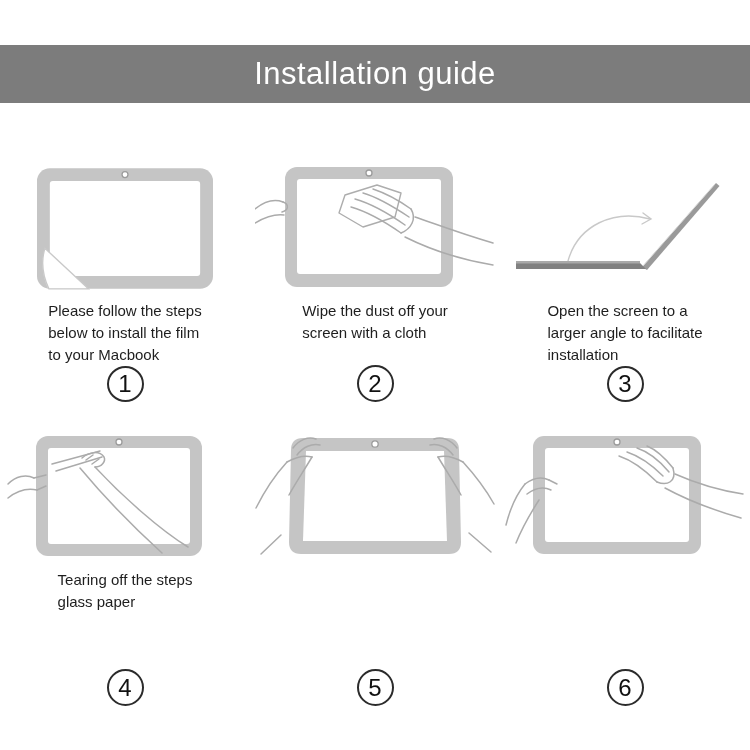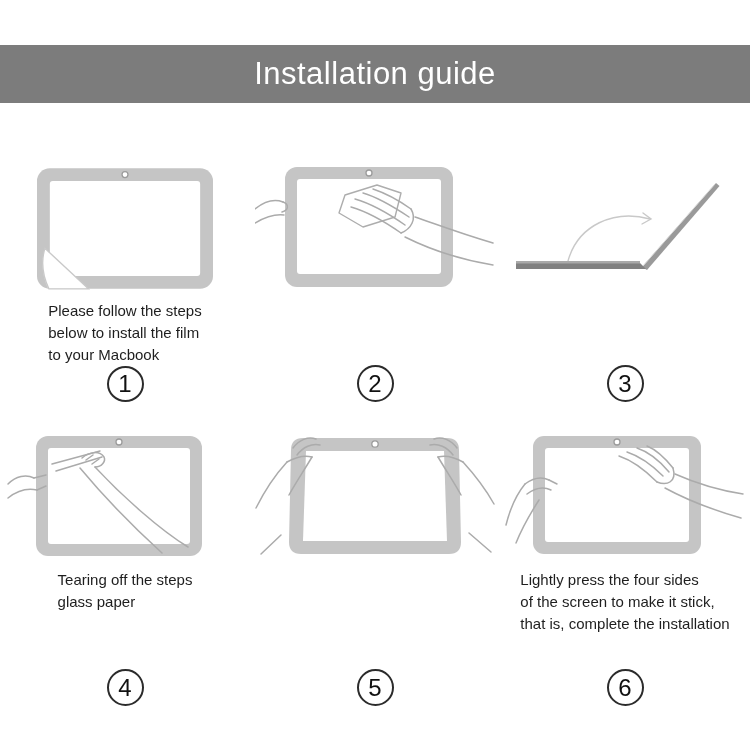--- a/index.html
+++ b/index.html
@@ -94,20 +94,22 @@
             <path d="M160 52 C 178 58 204 68 238 78"></path>
             <path d="M150 72 C 174 84 202 94 238 100"></path>
           </g>
           <g class="lineart">
             <path d="M0 44 C 10 36 20 34 28 37"></path>
             <path d="M28 37 C 34 39 34 45 27 47"></path>
             <path d="M0 58 C 12 51 21 49 29 50"></path>
           </g>
         </svg>
       </div>
+      <div class="caption">Wipe the dust off your
+screen with a cloth</div>
       <div class="badge">
         <span>2</span>
       </div>
     </div>
 
     <div class="step">
       <div class="illus" style="align-items:center;">
         <svg width="230" height="122" viewBox="0 0 230 122">
           <g>
             <path d="M58 98 C 68 62 104 46 140 56" class="lineart-light" stroke="#dcdcdc" stroke-width="1.6"></path>
@@ -116,20 +118,23 @@
           <g>
             <path d="M132 104 L206 20 L209.5 23 L137 107 Z" fill="#9a9a9a"></path>
             <path d="M133 103 L205 21" stroke="#d8d8d8" stroke-width="1"></path>
           </g>
           <g>
             <path d="M6 98 L128 98 L136 106 L6 106 Z" fill="#818181"></path>
             <rect x="6" y="98" width="124" height="2.5" fill="#aaaaaa"></rect>
           </g>
         </svg>
       </div>
+      <div class="caption">Open the screen to a
+larger angle to facilitate
+installation</div>
       <div class="badge">
         <span>3</span>
       </div>
     </div>
   </div>
 
   <div class="steps-row row-2">
 
     <div class="step">
       <div class="illus">
@@ -217,22 +222,19 @@
           </g>
           <g class="lineart">
             <path d="M20 52 C 28 46 36 44 44 48"></path>
             <path d="M44 48 L 52 52"></path>
             <path d="M22 62 C 30 56 38 54 46 58"></path>
             <path d="M20 52 C 11 63 5 77 1 93"></path>
             <path d="M34 68 C 25 82 17 96 11 111"></path>
           </g>
         </svg>
       </div>
-      <div class="caption">Lightly press the four sides
-of the screen to make it stick,
-that is, complete the installation</div>
       <div class="badge">
         <span>6</span>
       </div>
     </div>
   </div>
 
 </div>
 
 </body></html>

